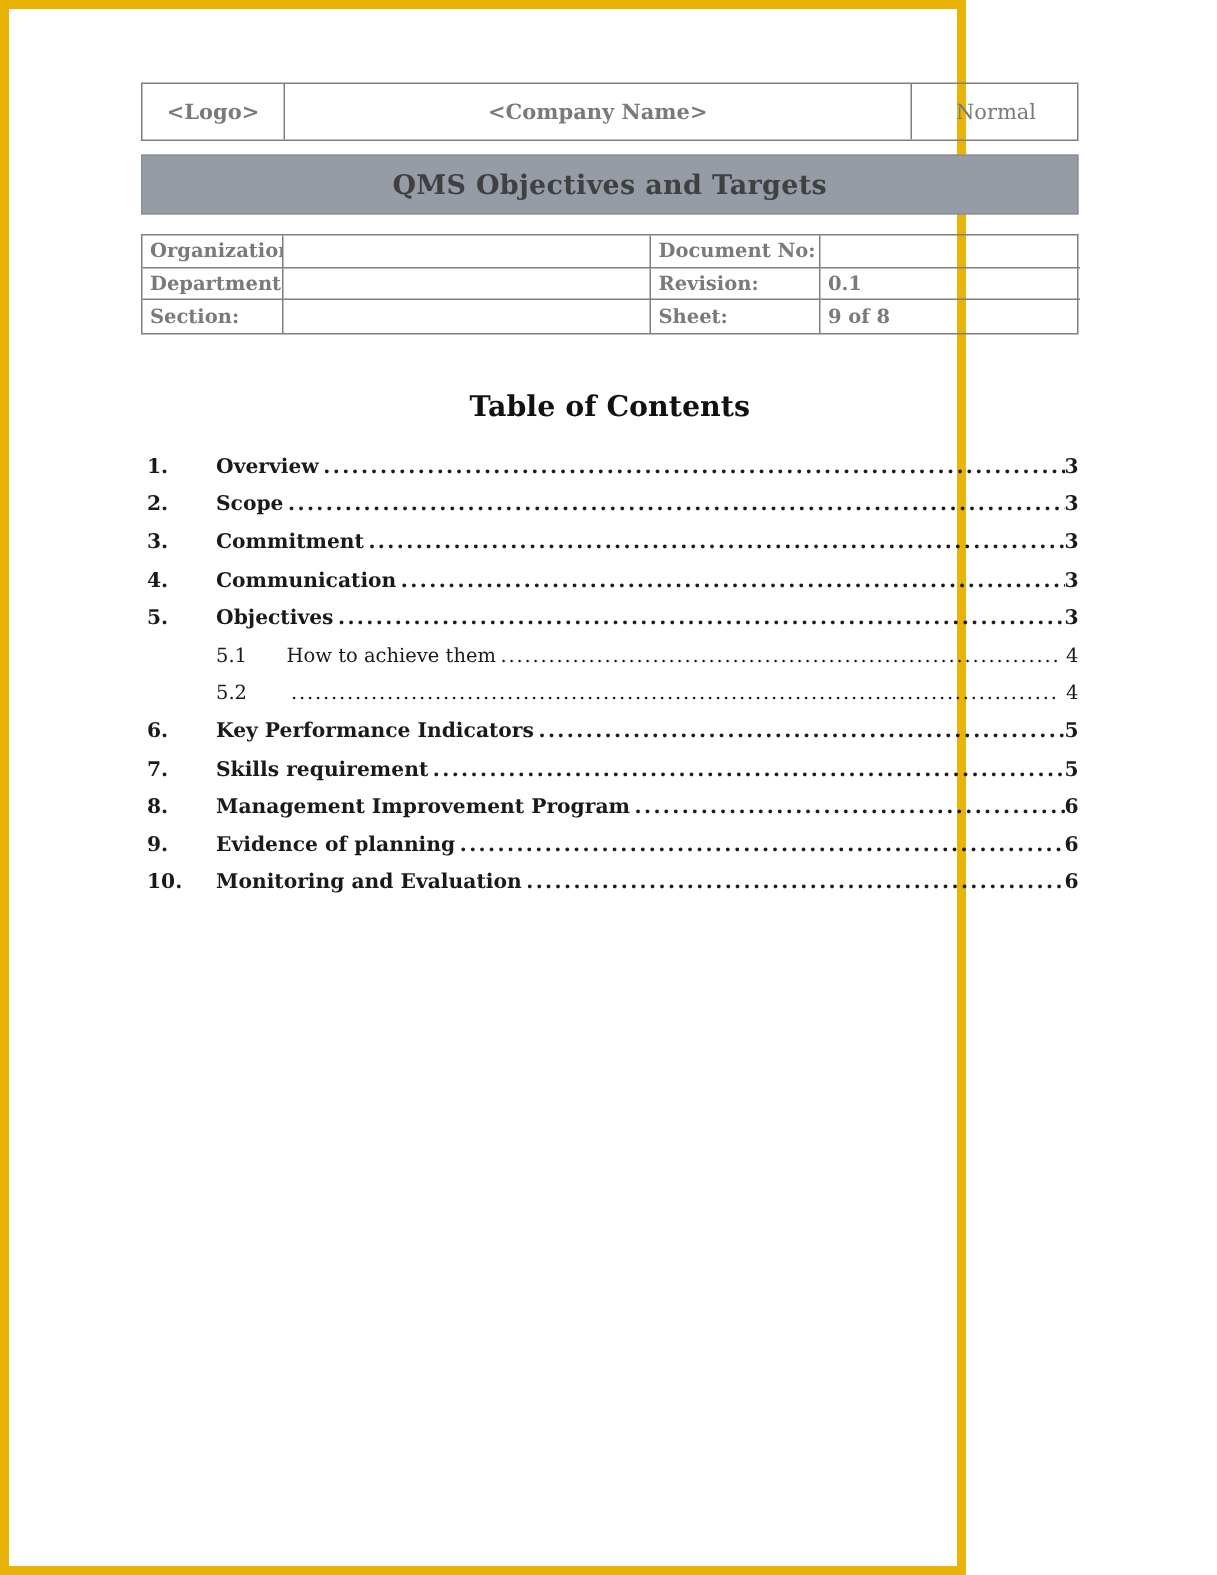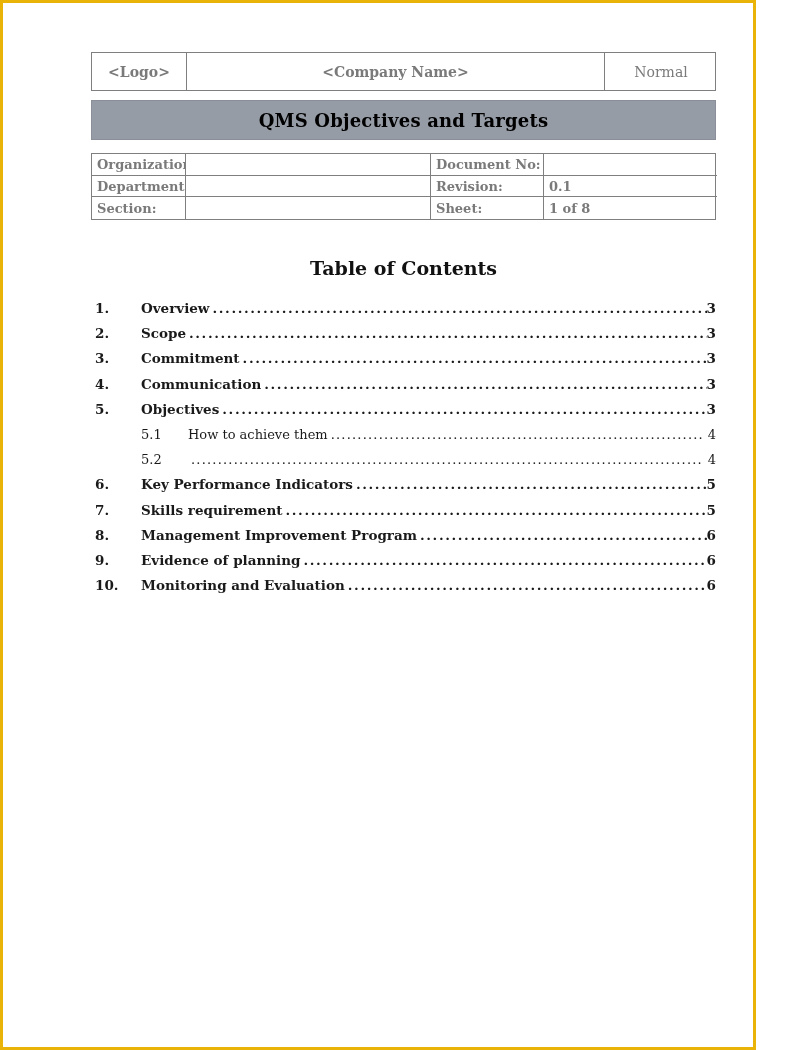--- a/index.html
+++ b/index.html
@@ -4,23 +4,23 @@
 <style>
   * { margin: 0; padding: 0; box-sizing: border-box; }
   html, body { background: #ffffff; }
   body {
     width: 811px; height: 1050px;
     position: relative;
     font-family: "DejaVu Serif", "Liberation Serif", serif;
   }
   .page {
     position: absolute; left: 0; top: 0;
-    width: 756px; height: 1050px;
+    width: 644px; height: 1050px;
     background: #ffffff;
-    border: 3px solid #eab308;
+    border: 6px solid #eab308;
   }
   .doc {
     position: absolute; left: 88px; top: 49px; width: 625px;
   }
 
   
   .header-table {
     display: grid;
     grid-template-columns: 95px 418px 112px;
     height: 39px;
@@ -39,21 +39,21 @@
 
   
   .banner {
     margin-top: 9px;
     height: 40px;
     background: #969CA6;
     border: 1px solid #8a8f99;
     display: flex; align-items: center; justify-content: center;
   }
   .banner-title {
-    color: #000000;
+    color: #404040;
     font-size: 18px;
     font-weight: bold;
     letter-spacing: 0.2px;
   }
 
   
   .info-table {
     margin-top: 13px;
     display: grid;
     grid-template-columns: 94px 245px 113px 173px;
@@ -149,21 +149,21 @@
       <div class="info-cell"></div>
 
       <div class="info-cell">Department:</div>
       <div class="info-cell"></div>
       <div class="info-cell">Revision:</div>
       <div class="info-cell">0.1</div>
 
       <div class="info-cell">Section:</div>
       <div class="info-cell"></div>
       <div class="info-cell">Sheet:</div>
-      <div class="info-cell">1 of 8</div>
+      <div class="info-cell">9 of 8</div>
     </div>
 
     <div class="toc-title">Table of Contents</div>
 
     <div class="toc-list">
       <div class="toc-row level1">
         <span class="num">1.</span>
         <span class="label">Overview</span>
         <span class="dots"></span>
         <span class="pagenum">3</span>

